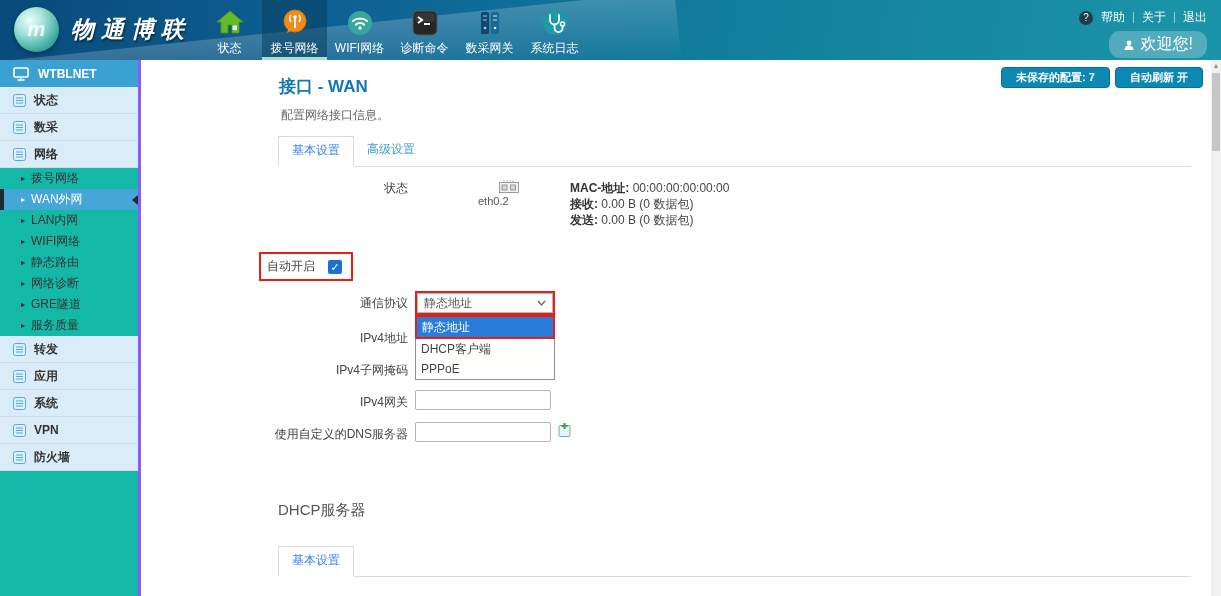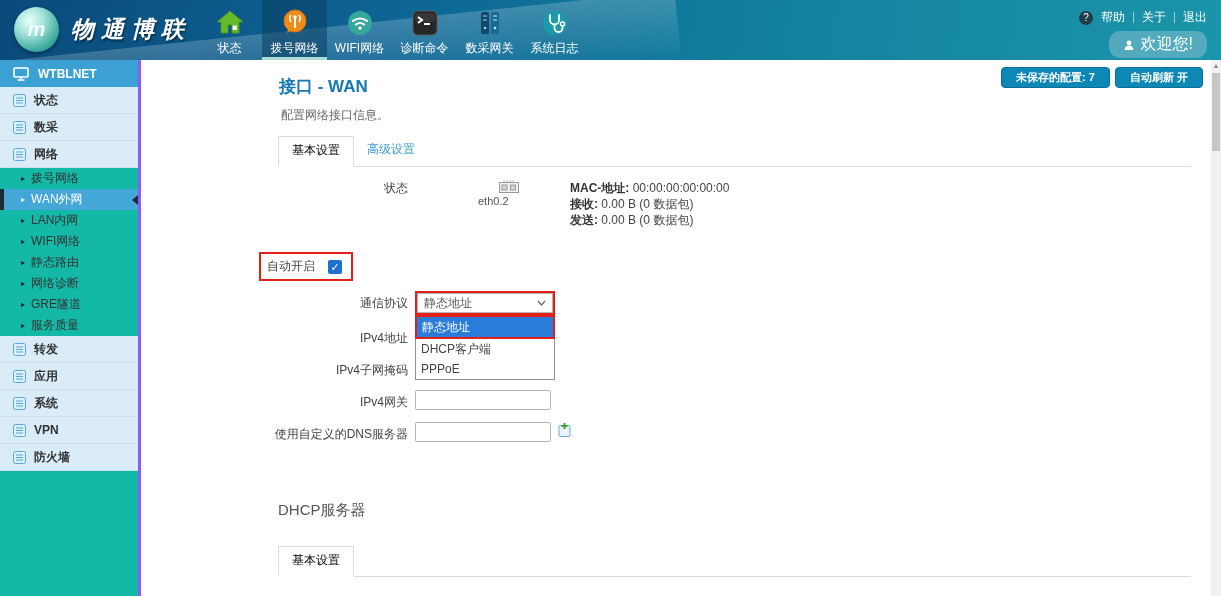--- a/index.html
+++ b/index.html
@@ -50,21 +50,21 @@
   .content { position:absolute; top:60px; left:141px; right:10px; bottom:0; background:#fff; }
   .toolbar { position:absolute; top:7px; right:8px; display:flex; gap:5px; z-index:20; }
   .tbtn { background:#0d87b4; border:1px solid #0a6f96; color:#fff; font-size:11px; font-weight:bold;
     padding:2px 14px; border-radius:4px; cursor:pointer; white-space:nowrap; }
 
   .page-title { margin:15px 0 0 138px; font-size:17px; color:#1578b3; font-weight:bold; }
   .subtitle { margin:9px 0 0 140px; font-size:12px; color:#666; }
   .section-title { margin:23px 0 0 137px; font-size:15px; color:#555; font-weight:normal; }
   .section-title.dhcp { margin-top:58px; }
   .tab-bar { margin:12px 20px 0 137px; display:flex; border-bottom:1px solid #dcdcdc; }
-  .tab { font-size:12px; padding:5px 13px 6px; cursor:pointer; color:#000000; }
+  .tab { font-size:12px; padding:5px 13px 6px; cursor:pointer; color:#3b82f6; }
   .tab.active { border:1px solid #dcdcdc; border-bottom:2px solid #fff; margin-bottom:-1px; background:#fff; }
   .tab.link { color:#3d9ccf; }
 
   .form { margin-top:13px; position:relative; }
   .frow { display:flex; align-items:flex-start; margin-bottom:11px; }
   .flabel { width:267px; min-width:267px; text-align:right; font-size:12px; color:#444; padding-top:4px; }
   .fctrl { margin-left:7px; }
 
   .frow.status { margin-bottom:24px; }
   .iface-box { margin-left:70px; width:62px; text-align:left; font-size:11px; color:#555; }

